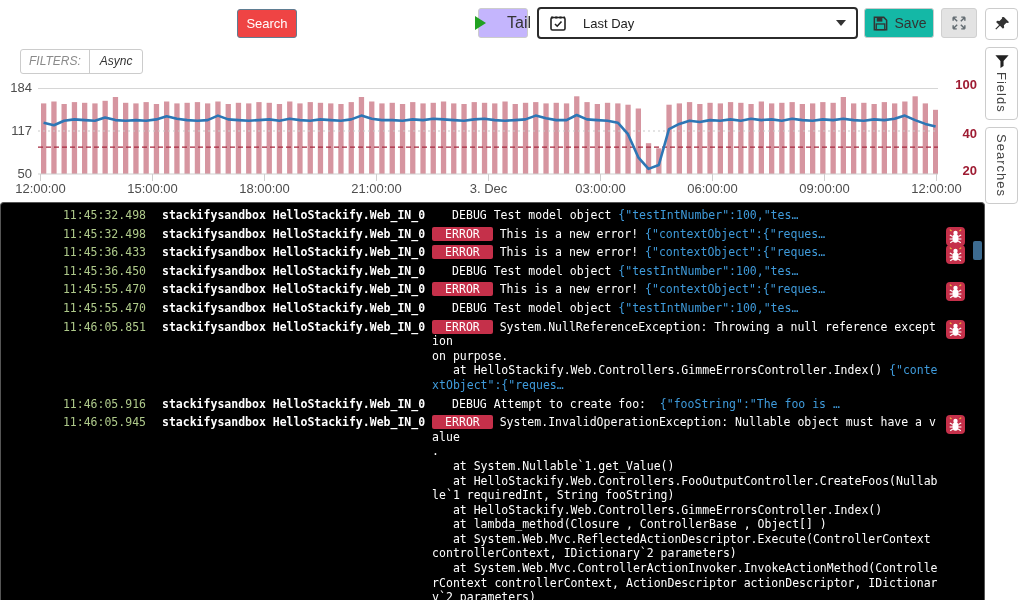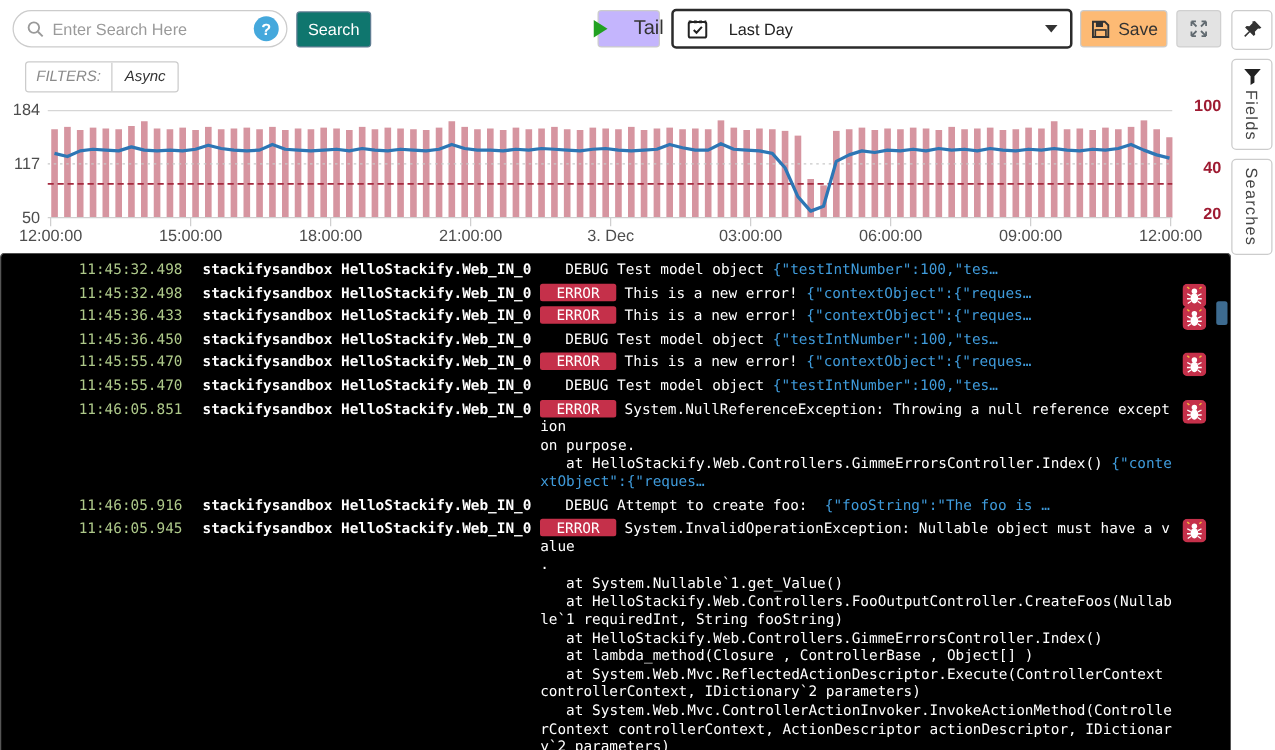--- a/index.html
+++ b/index.html
@@ -5,27 +5,27 @@
   * { margin:0; padding:0; box-sizing:border-box; }
   html,body { width:1020px; height:600px; background:#fff; font-family:"Liberation Sans",sans-serif; overflow:hidden; }
   #app { position:relative; width:1020px; height:600px; }
 
   
   .toolbar { position:absolute; left:0; top:0; width:985px; height:46px; }
   .searchbox { position:absolute; left:10px; top:8px; width:220px; height:30px; border:1px solid #ccc; border-radius:16px; background:#fff; display:flex; align-items:center; padding:0 6px 0 10px; }
   .searchbox input { border:none; outline:none; flex:1; font-size:13px; color:#444; font-family:"Liberation Sans",sans-serif; min-width:0; }
   .searchbox input::placeholder { color:#9a9a9a; }
   .q-badge { width:20px; height:20px; border-radius:50%; background:#45a8dc; color:#fff; font-size:13px; font-weight:bold; display:flex; align-items:center; justify-content:center; flex:0 0 auto; }
-  .btn-search { position:absolute; left:237px; top:9px; width:60px; height:29px; background:#0f766e; color:#fff; border:1px solid #5f7d92; border-radius:3px; font-size:13px; display:flex; align-items:center; justify-content:center; cursor:pointer; }
+  .btn-search { position:absolute; left:237px; top:9px; width:60px; height:29px; background:#ef4444; color:#fff; border:1px solid #5f7d92; border-radius:3px; font-size:13px; display:flex; align-items:center; justify-content:center; cursor:pointer; }
   .btn-tail { position:absolute; left:478px; top:8px; width:50px; height:30px; background:#c4b5fd; border:1px solid #ccc; border-radius:3px; display:flex; align-items:center; justify-content:center; gap:21px; font-size:16px; color:#333; cursor:pointer; }
   .play-tri { width:0; height:0; border-left:11px solid #21a121; border-top:7px solid transparent; border-bottom:7px solid transparent; }
   .time-select { position:absolute; left:537px; top:7px; width:321px; height:32px; border:2px solid #2b2b2b; border-radius:4px; background:#fff; display:flex; align-items:center; padding:0 10px; gap:16px; cursor:pointer; }
   .time-select .lbl { font-size:13px; color:#222; flex:1; }
   .caret-down { width:0; height:0; border-top:6px solid #333; border-left:5px solid transparent; border-right:5px solid transparent; }
-  .btn-save { position:absolute; left:864px; top:8px; width:70px; height:30px; background:#fdba74; border:1px solid #ccc; border-radius:3px; display:flex; align-items:center; justify-content:center; gap:6px; font-size:14px; color:#333; cursor:pointer; }
+  .btn-save { position:absolute; left:864px; top:8px; width:70px; height:30px; background:#14b8a6; border:1px solid #ccc; border-radius:3px; display:flex; align-items:center; justify-content:center; gap:6px; font-size:14px; color:#333; cursor:pointer; }
   .btn-expand { position:absolute; left:941px; top:8px; width:36px; height:30px; background:#e3e3e3; border:1px solid #d0d0d0; border-radius:3px; display:flex; align-items:center; justify-content:center; cursor:pointer; }
 
   
   .rail { position:absolute; right:1px; top:8px; width:34px; }
   .rail .box { background:#fff; border:1px solid #ccc; border-radius:4px; width:33px; display:flex; flex-direction:column; align-items:center; cursor:pointer; }
   .pin-btn { height:32px; justify-content:center; }
   .tab-vert { margin-top:7px; padding:6px 0; color:#444; font-size:13px; }
   .tab-vert .vtext { writing-mode:vertical-rl; letter-spacing:1px; }
 
   
@@ -52,28 +52,20 @@
   .bug { position:absolute; right:19px; top:0; width:19px; height:19px; cursor:pointer; }
   .scroll-thumb { position:absolute; right:2px; top:38px; width:9px; height:19px; background:#3d6b90; border-radius:2px; cursor:pointer; }
   svg { display:block; }
 </style>
 </head>
 <body>
 
 <div id="app">
 
   <div class="toolbar">
-    <div class="searchbox">
-      <svg width="15" height="15" viewBox="0 0 16 16" style="margin-right:6px;flex:0 0 auto">
-        <circle cx="6.5" cy="6.5" r="4.5" fill="none" stroke="#9a9a9a" stroke-width="1.6"></circle>
-        <line x1="10" y1="10" x2="14" y2="14" stroke="#9a9a9a" stroke-width="1.6"></line>
-      </svg>
-      <input type="text" placeholder="Enter Search Here" style="">
-      <div class="q-badge">?</div>
-    </div>
     <div class="btn-search">Search</div>
     <div class="btn-tail">
       <span class="play-tri"></span>
       <span>Tail</span>
     </div>
     <div class="time-select">
       <svg width="18" height="18" viewBox="0 0 18 18">
         <rect x="2" y="3.5" width="14" height="12.5" rx="1.5" fill="none" stroke="#222" stroke-width="1.6"></rect>
         <line x1="2" y1="3.5" x2="16" y2="3.5" stroke="#222" stroke-width="2.2" stroke-dasharray="2.2,2"></line>
         <polyline points="6,10 8.2,12.2 12.5,7.5" fill="none" stroke="#222" stroke-width="1.6"></polyline>

